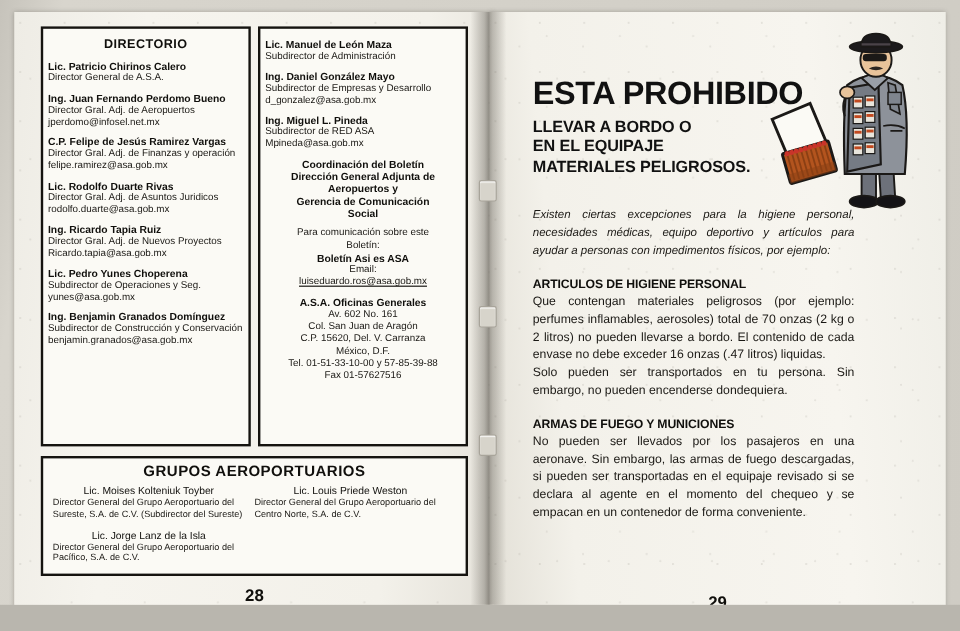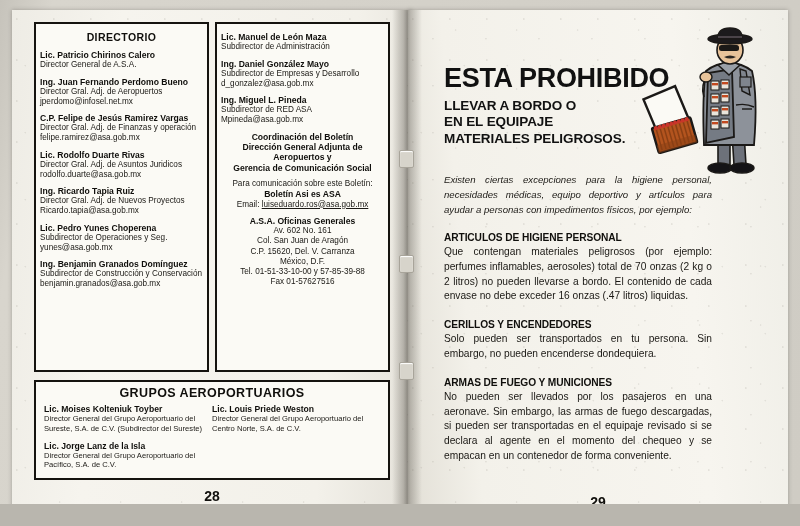--- a/index.html
+++ b/index.html
@@ -52,30 +52,30 @@
     color:#100f0c;
   }
   .box-dir .sec-title{font-size:10.5px;margin:7px 0 7px;}
   .box-grp .sec-title{font-size:12.5px;margin:4px 0 4px;}
 
   .person{margin:0 0 7px;padding:0 4px;}
   .p-name{font-size:8.6px;font-weight:bold;color:#100f0c;line-height:1.18;}
   .p-role{font-size:8.2px;color:#1a1814;line-height:1.18;}
   .p-mail{font-size:8.2px;color:#1a1814;line-height:1.18;}
 
-  .blk{text-align:center;padding:0 0;margin:0 0 6px;}
+  .blk{text-align:center;padding:0 20px;margin:0 0 6px;}
   .blk-b{font-size:8.6px;font-weight:bold;color:#100f0c;line-height:1.2;}
   .blk-n{font-size:8.2px;color:#1a1814;line-height:1.25;}
   .u{text-decoration:underline;}
 
   
   .grp-grid{display:flex;padding:0 8px;}
   .grp-col{width:50%;box-sizing:border-box;padding-right:8px;}
   .grp-item{margin-bottom:8px;}
-  .g-name{font-size:8.6px;font-weight:bold;color:#100f0c;line-height:1.2;}
+  .g-name{font-size:8.6px;font-weight:normal;color:#100f0c;line-height:1.2;text-align:center;}
   .g-role{font-size:7.6px;color:#1a1814;line-height:1.22;}
 
   .folio{position:absolute;font-weight:bold;font-size:14px;color:#100f0c;}
   .folio-l{left:0;right:0;text-align:center;top:478px;}
   .folio-r{left:0;right:0;text-align:center;top:484px;}
 
   
   .rp{position:absolute;left:36px;top:0;width:268px;}
   .headline{
     font-size:27px;font-weight:bold;color:#111;letter-spacing:-.3px;
@@ -225,21 +225,20 @@
       <div class="headline">ESTA PROHIBIDO</div>
       <div class="subhead">LLEVAR A BORDO O</div>
       <div class="subhead">EN EL EQUIPAJE</div>
       <div class="subhead">MATERIALES PELIGROSOS.</div>
 
       <p class="intro">Existen ciertas excepciones para la higiene personal, necesidades médicas, equipo deportivo y artículos para ayudar a personas con impedimentos físicos, por ejemplo:</p>
 
       <div class="h3">ARTICULOS DE HIGIENE PERSONAL</div>
       <p class="body-p">Que contengan materiales peligrosos (por ejemplo: perfumes inflamables, aerosoles) total de 70 onzas (2 kg o 2 litros) no pueden llevarse a bordo.  El contenido de cada envase no debe exceder 16 onzas (.47 litros) liquidas.</p>
 
-      <div class="h3">CERILLOS Y ENCENDEDORES</div>
       <p class="body-p">Solo pueden ser transportados en tu persona.  Sin embargo, no pueden encenderse dondequiera.</p>
 
       <div class="h3">ARMAS DE FUEGO Y MUNICIONES</div>
       <p class="body-p">No pueden ser llevados por los pasajeros en una aeronave.  Sin embargo, las armas de fuego descargadas, si pueden ser transportadas en el equipaje revisado si se declara al agente en el momento del chequeo y se empacan en un contenedor de forma conveniente.</p>
     </div>
 
     <div class="folio folio-r">29</div>
   </div>
 
   <svg class="ill-match" viewBox="0 0 72 96">

